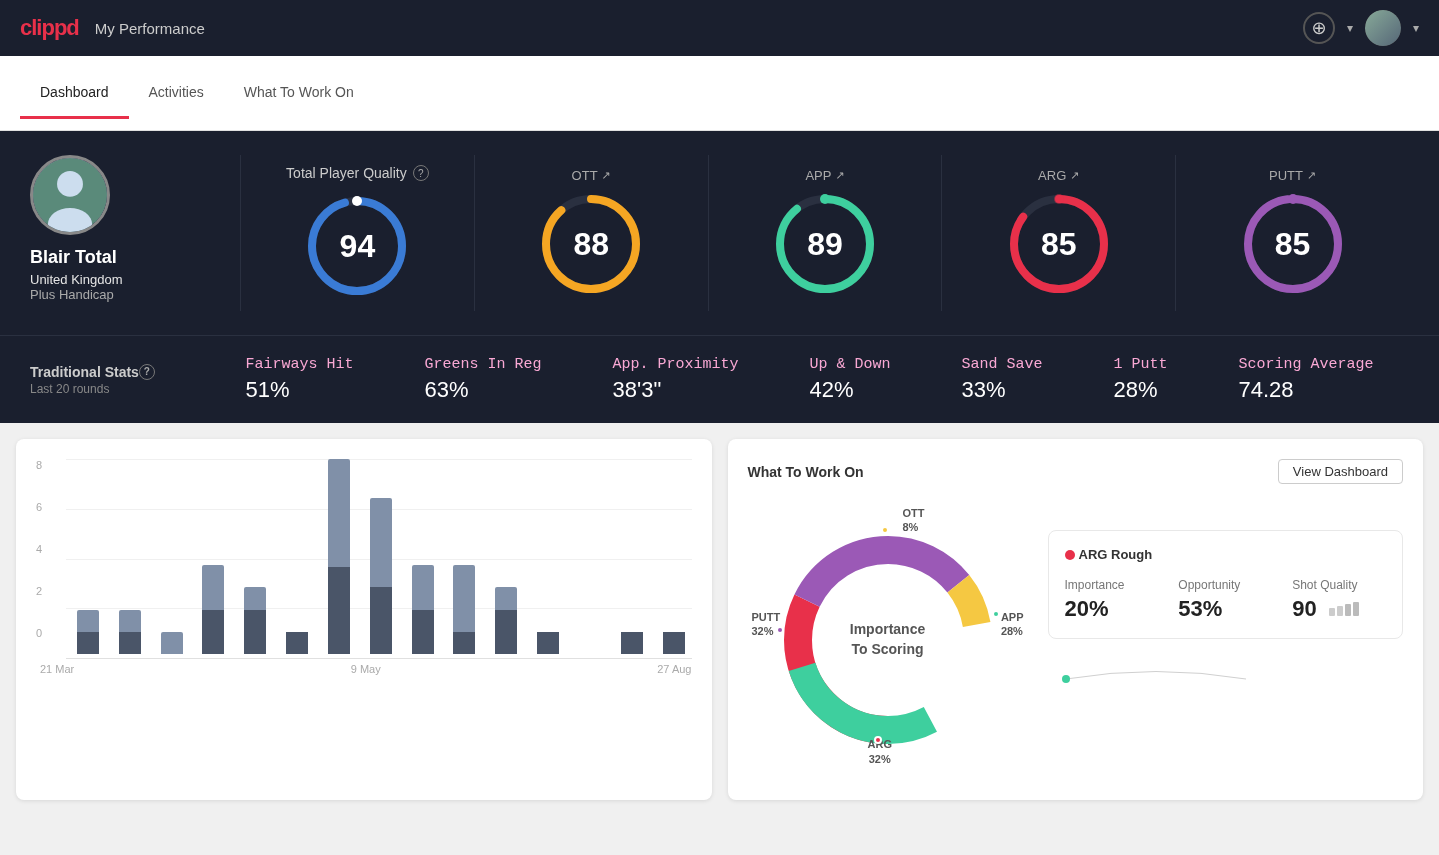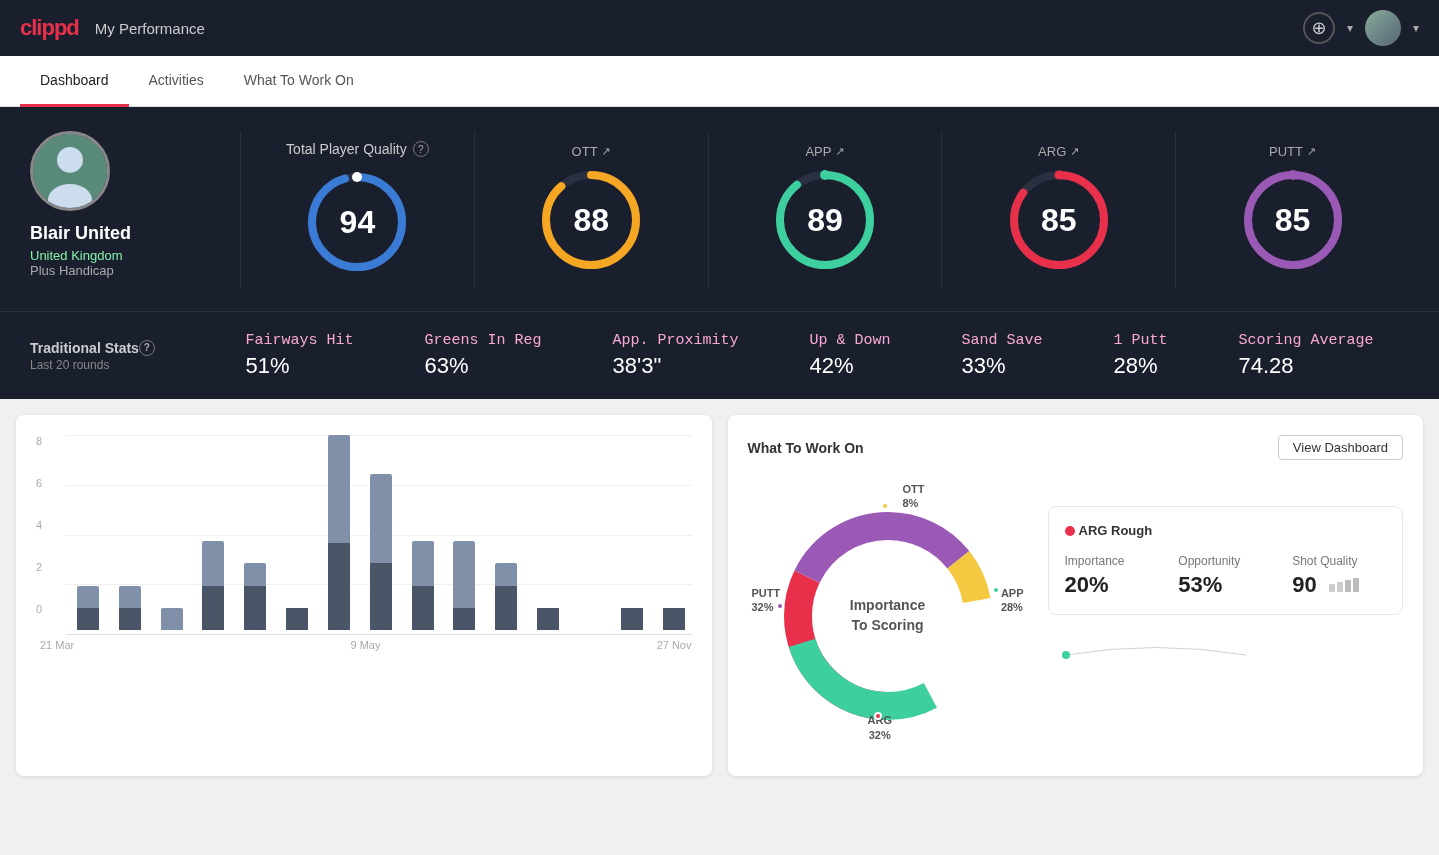--- a/index.html
+++ b/index.html
@@ -30,21 +30,21 @@
     .header-avatar-inner {
       width: 36px; height: 36px; border-radius: 50%;
       background: linear-gradient(135deg, #8a9, #567);
     }
     .header-chevron { color: #aaa; font-size: 12px; }
 
     
     .nav-tabs {
       background: #fff;
       display: flex;
-      padding: 0 20px;
+      padding: 12px 20px;
       border-bottom: 1px solid #e0e0e0;
     }
     .nav-tab {
       padding: 16px 20px;
       font-size: 14px;
       color: #555;
       cursor: pointer;
       border-bottom: 3px solid transparent;
       margin-bottom: -1px;
     }
@@ -77,21 +77,21 @@
       overflow: hidden;
       margin-bottom: 12px;
     }
     .player-avatar-inner {
       width: 100%; height: 100%;
       background: linear-gradient(160deg, #9ab, #567);
       display: flex; align-items: center; justify-content: center;
       font-size: 28px; color: #fff;
     }
     .player-name { font-size: 18px; font-weight: 700; color: #fff; margin-bottom: 4px; }
-    .player-country { font-size: 13px; color: #86efac; text-align: center; }
+    .player-country { font-size: 13px; color: #e5e5e5; text-align: center; }
     .player-handicap { font-size: 13px; color: #aaa; }
 
     
     .scores-section {
       flex: 1;
       display: flex;
       gap: 0;
     }
     .score-block {
       flex: 1;
@@ -291,21 +291,21 @@
       <div class="player-avatar">
         <div class="player-avatar-inner">
 
           <svg width="80" height="80" viewBox="0 0 80 80">
             <rect width="80" height="80" rx="40" fill="#5a8a7a"></rect>
             <ellipse cx="40" cy="28" rx="14" ry="14" fill="#cde"></ellipse>
             <ellipse cx="40" cy="72" rx="24" ry="18" fill="#cde"></ellipse>
           </svg>
         </div>
       </div>
-      <div class="player-name">Blair United</div>
+      <div class="player-name">Blair Total</div>
       <div class="player-country">United Kingdom</div>
       <div class="player-handicap">Plus Handicap</div>
     </div>
 
     <div class="scores-section">
 
       <div class="score-block">
         <div class="total-quality-label">
           <span>Total Player Quality</span>
           <div class="question-icon">?</div>
@@ -497,21 +497,21 @@
           </div>
           <div style="display: flex; flex-direction: column; align-items: center; flex: 1 1 0%; justify-content: flex-end; height: 100%;">
             <div style="width: 22px; height: 0px; background: rgb(128, 144, 168); border-radius: 2px 2px 0px 0px;"></div>
             <div style="width: 22px; height: 22.2222px; background: rgb(74, 85, 104);"></div>
           </div>
         </div>
     </div>
     <div class="chart-x-labels" style="padding:0 0 0 4px;display:flex;justify-content:space-between;margin-top:4px;">
       <span>21 Mar</span>
       <span>9 May</span>
-      <span>27 Nov</span>
+      <span>27 Aug</span>
     </div>
   </div>
 
   <div class="panel-card">
     <div class="wtwo-header">
       <span class="wtwo-title">What To Work On</span>
       <button class="view-dashboard-btn">View Dashboard</button>
     </div>
     <div class="wtwo-body">
 

